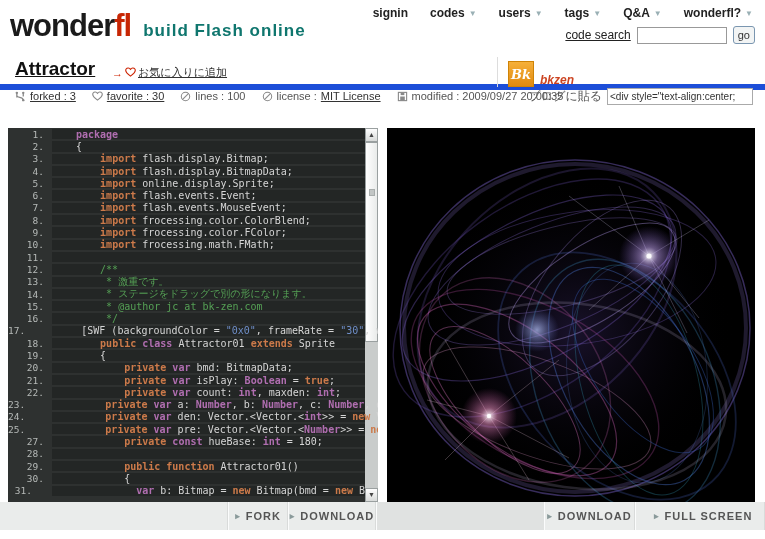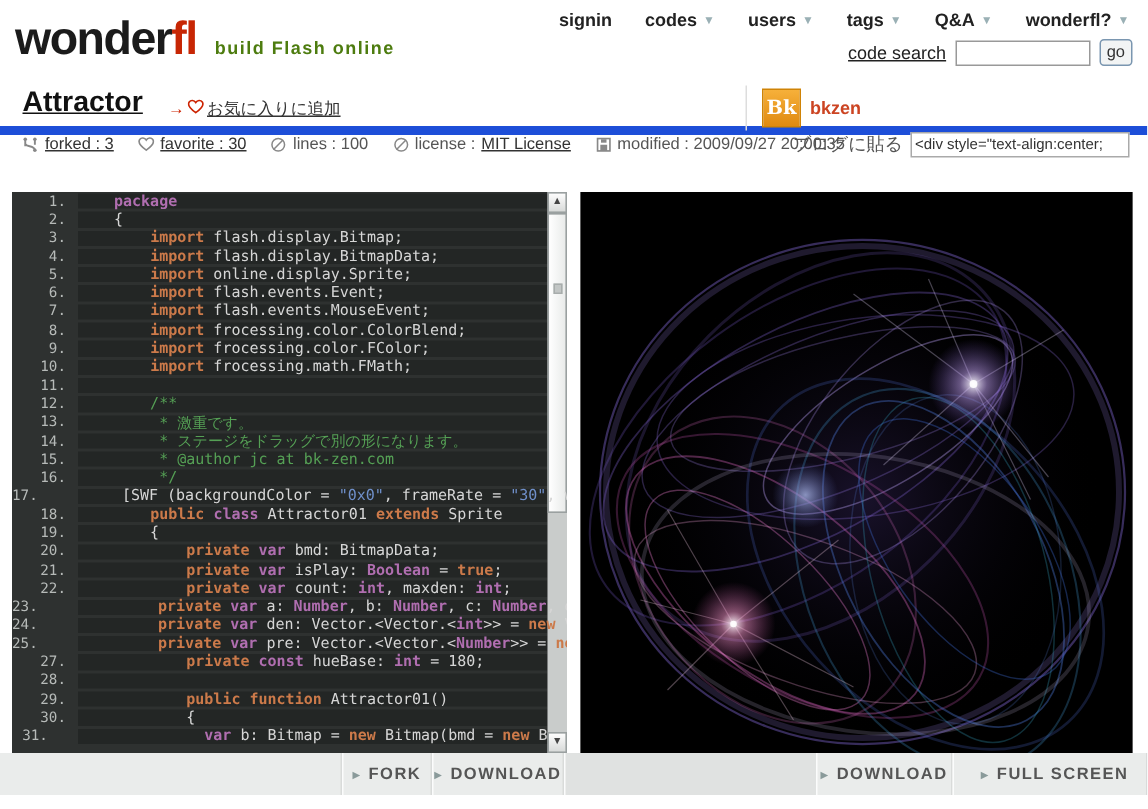--- a/index.html
+++ b/index.html
@@ -4,21 +4,21 @@
 <style>
   * { margin:0; padding:0; box-sizing:border-box; }
   body { background:#fff; }
   .page { position:relative; width:765px; height:539px; background:#fff;
           font-family:"Liberation Sans", sans-serif; overflow:hidden; }
 
   
   .logo-wrap { position:absolute; left:10px; top:8px; display:flex; align-items:baseline; }
   .logo { font-size:31px; font-weight:bold; letter-spacing:-1px; color:#1b1b1b; }
   .logo .accent { color:#c72604; }
-  .tagline { margin-left:12px; font-size:12px; font-weight:bold; color:#4d7c0f; letter-spacing:1px; }
+  .tagline { margin-left:12px; font-size:17px; font-weight:bold; color:#0f766e; letter-spacing:1px; }
 
   .top-nav { position:absolute; top:6px; right:12px; display:flex; gap:22px;
              font-size:12px; font-weight:bold; color:#222; }
   .nav-item { display:flex; align-items:center; cursor:pointer; }
   .nav-arrow { color:#9ab0b5; font-size:8px; margin-left:4px; }
 
   .search-row { position:absolute; top:26px; right:10px; display:flex; align-items:center;
                 gap:6px; font-size:12px; color:#222; }
   .search-link { text-decoration:underline; cursor:pointer; }
   .search-input { width:90px; height:17px; border:1px solid #999; font-size:11px; padding:0 2px; }
@@ -27,22 +27,22 @@
 
   
   .title-row { position:absolute; left:0; top:54px; width:765px; height:36px;
                border-bottom:6px solid #1d4ed8; }
   .page-title { position:absolute; left:15px; top:4px; font-size:19px; font-weight:bold;
                 color:#111; text-decoration:underline; }
   .fav-link { position:absolute; left:112px; top:11px; display:flex; align-items:center;
               gap:2px; font-size:11px; color:#333; cursor:pointer; }
   .fav-arrow { color:#cc2200; font-weight:bold; }
   .fav-text { text-decoration:underline; }
-  .author { position:absolute; left:497px; top:3px; display:flex; align-items:center;
-            padding-left:10px; border-left:1px solid #ddd; height:30px; }
+  .author { position:absolute; left:497px; top:3px; display:flex; align-items:flex-end;
+            padding-left:10px; border-left:1px solid #ddd; height:30px;font-style:italic; }
   .avatar { width:26px; height:26px; background:linear-gradient(#f6b03a,#e08a10);
             border:1px solid #cf8306; color:#fff; font-weight:bold; font-size:13px;
             display:flex; align-items:center; justify-content:center;
             font-family:"DejaVu Serif", serif; }
   .author-name { margin-left:6px; font-size:12px; font-weight:bold; color:#cc4422; cursor:pointer; }
 
   
   .meta-row { position:absolute; left:0; top:81px; width:759px; height:36px; }
   .meta-items { position:absolute; left:15px; top:9px; display:flex; gap:16px;
                 font-size:11px; color:#555; align-items:center; }

